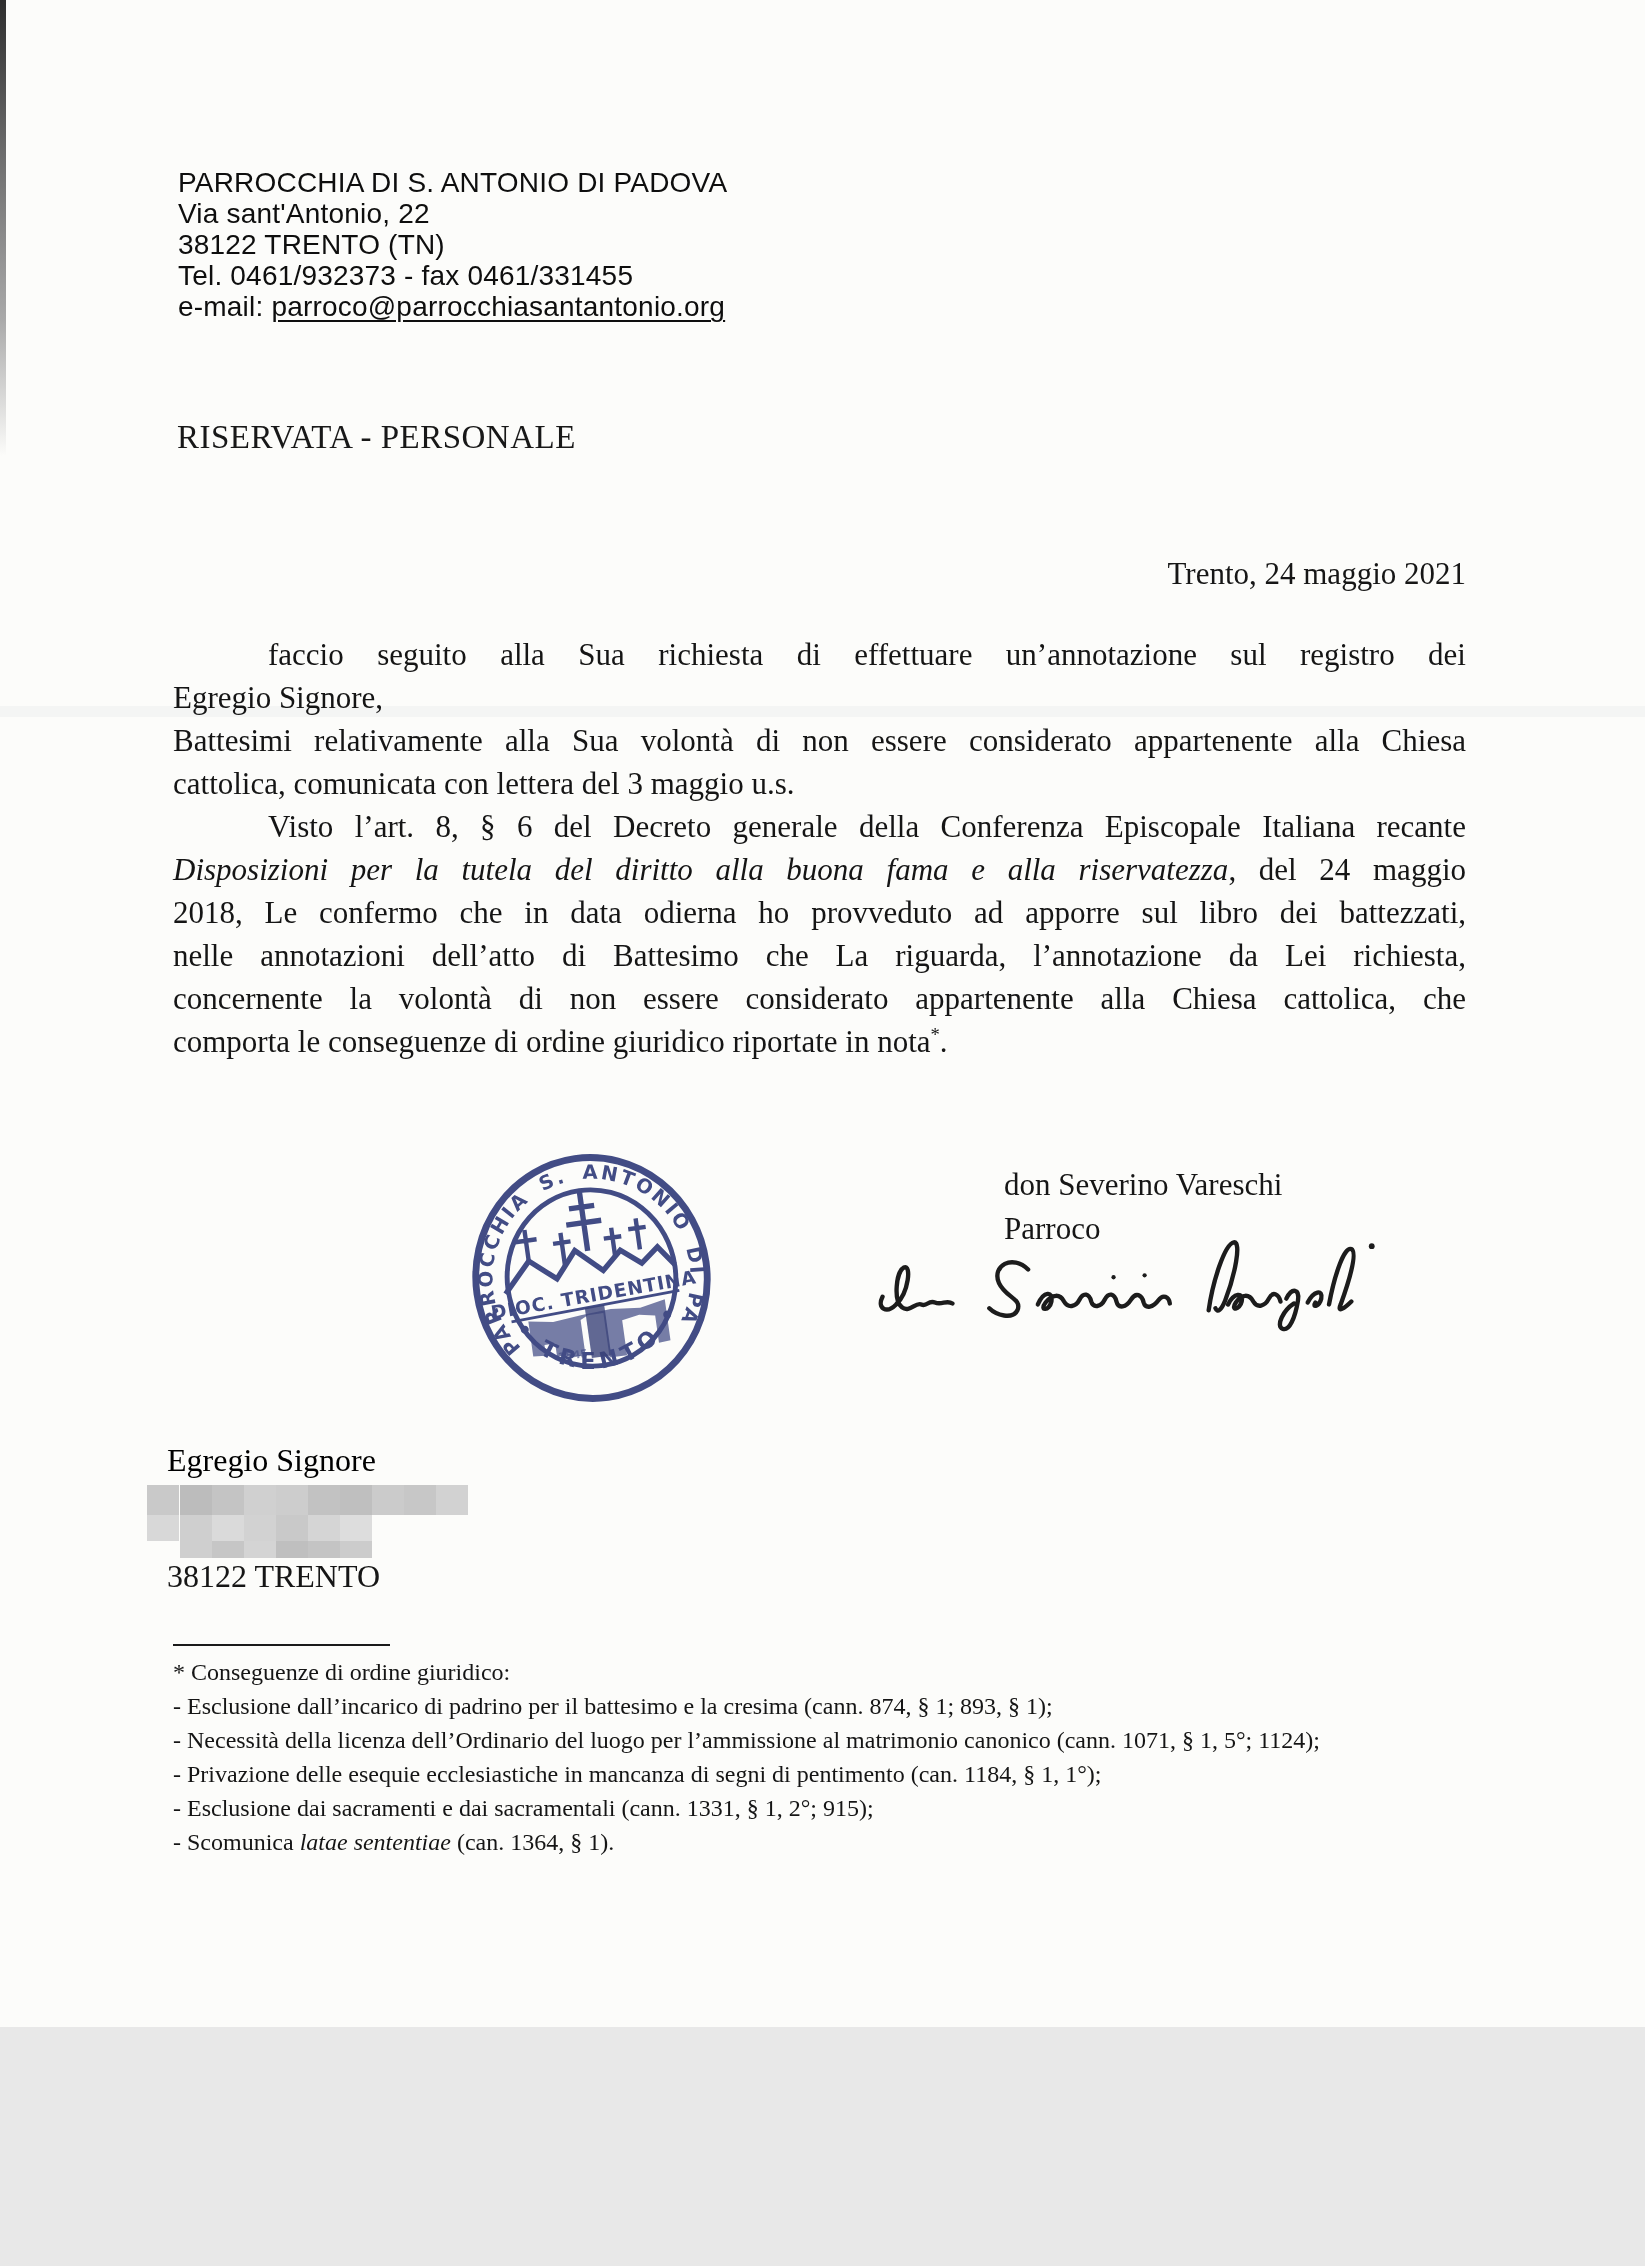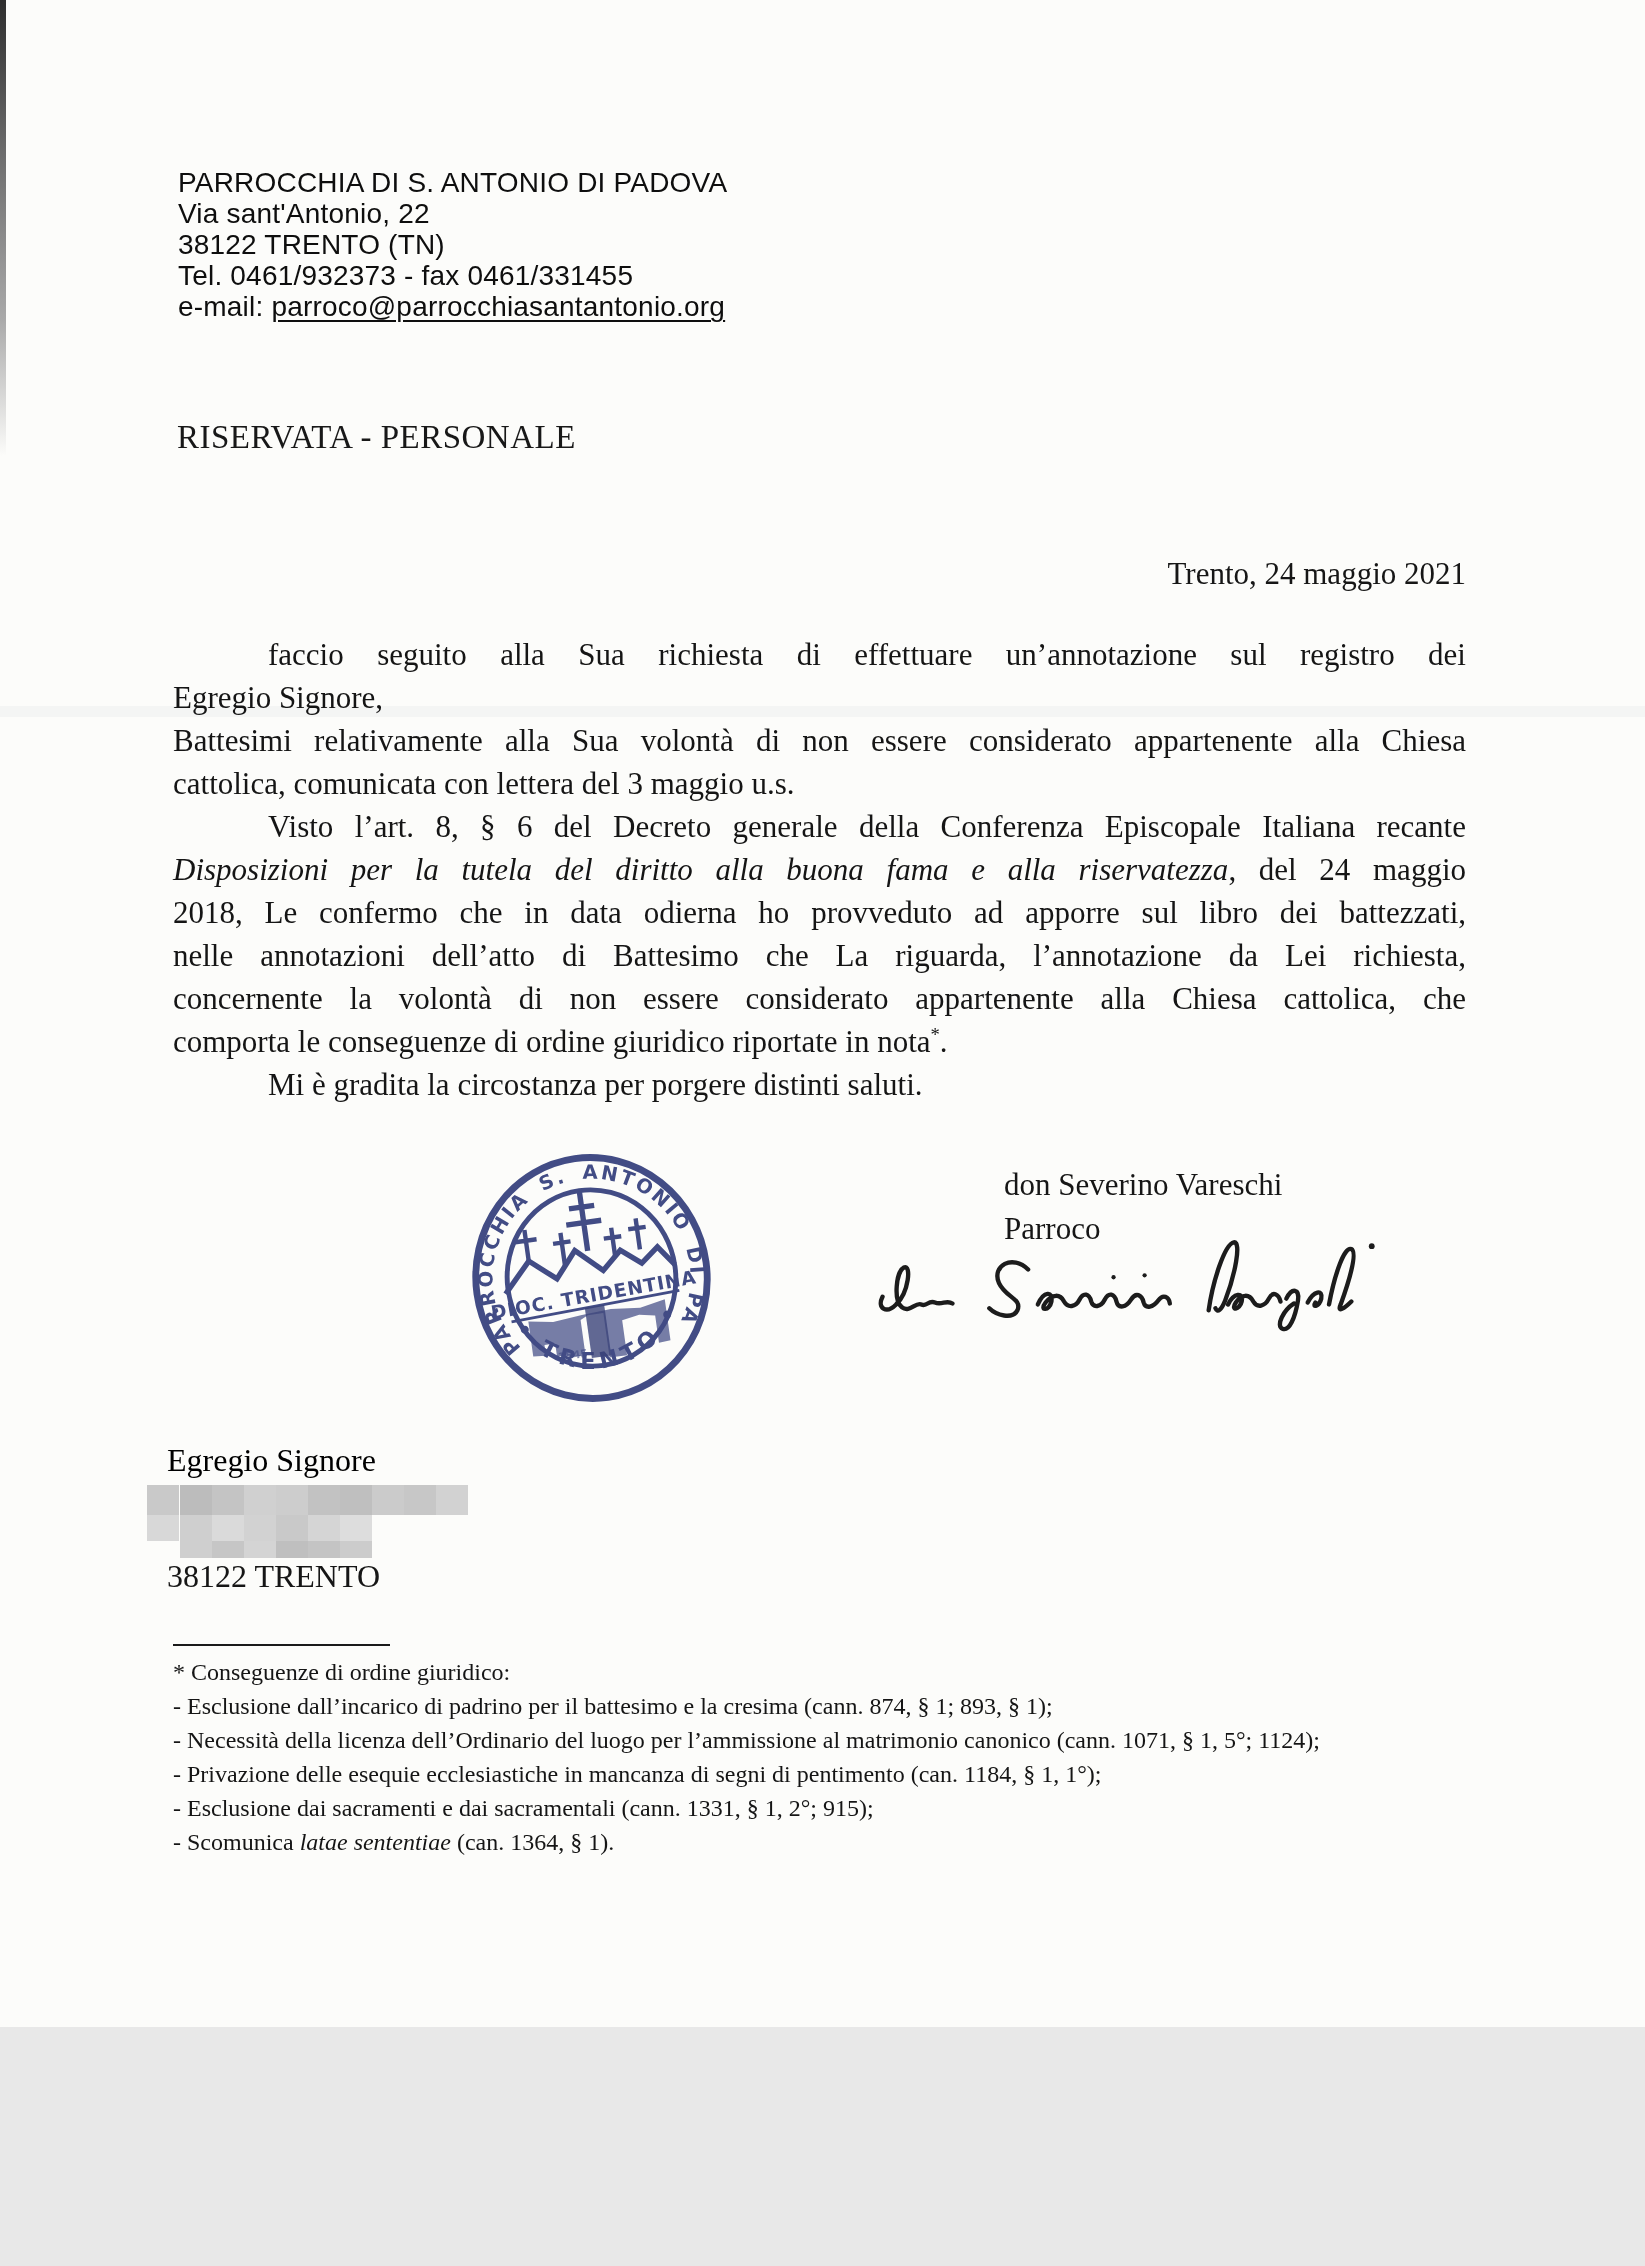--- a/index.html
+++ b/index.html
@@ -96,21 +96,20 @@
       <div class="bodyline just ind"><span>faccio seguito alla Sua richiesta di effettuare un’annotazione sul registro dei</span></div>
       <div class="bodyline"><span>Egregio Signore,</span></div>
       <div class="bodyline just"><span>Battesimi relativamente alla Sua volontà di non essere considerato appartenente alla Chiesa</span></div>
       <div class="bodyline"><span>cattolica, comunicata con lettera del 3 maggio u.s.</span></div>
       <div class="bodyline just ind"><span>Visto l’art. 8, § 6 del Decreto generale della Conferenza Episcopale Italiana recante</span></div>
       <div class="bodyline just"><span class="it">Disposizioni per la tutela del diritto alla buona fama e alla riservatezza</span><span>, del 24 maggio</span></div>
       <div class="bodyline just"><span>2018, Le confermo che in data odierna ho provveduto ad apporre sul libro dei battezzati,</span></div>
       <div class="bodyline just"><span>nelle annotazioni dell’atto di Battesimo che La riguarda, l’annotazione da Lei richiesta,</span></div>
       <div class="bodyline just"><span>concernente la volontà di non essere considerato appartenente alla Chiesa cattolica, che</span></div>
       <div class="bodyline"><span>comporta le conseguenze di ordine giuridico riportate in nota</span><sup>*</sup><span>.</span></div>
-      <div class="bodyline ind"><span>Mi è gradita la circostanza per porgere distinti saluti.</span></div>
     </div>
 
   <svg class="stamp" viewBox="0 0 250 258" xmlns="http://www.w3.org/2000/svg">
     <g transform="rotate(-8 125 129)" fill="none" stroke="#39437f">
       <ellipse cx="125" cy="129" rx="118" ry="123" stroke-width="7"></ellipse>
       <ellipse cx="125" cy="129" rx="86" ry="90" stroke-width="5"></ellipse>
       <defs>
         <path id="arcT" d="M 47 193 A 101 101 0 1 1 203 193"></path>
         <path id="arcB" d="M 32 152 A 97 97 0 0 0 218 152"></path>
       </defs>

